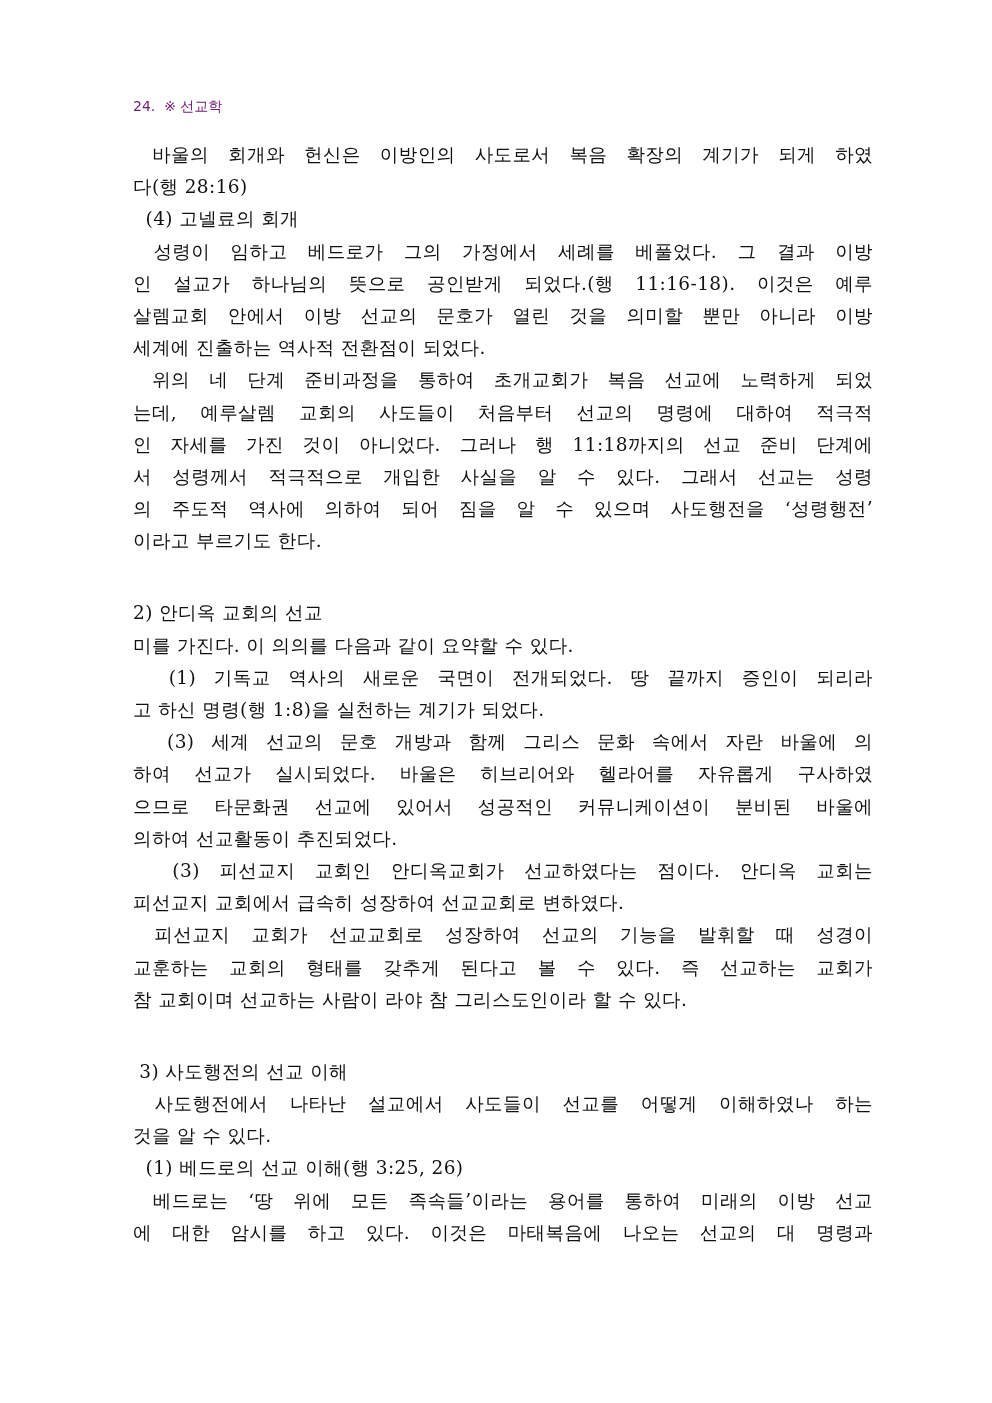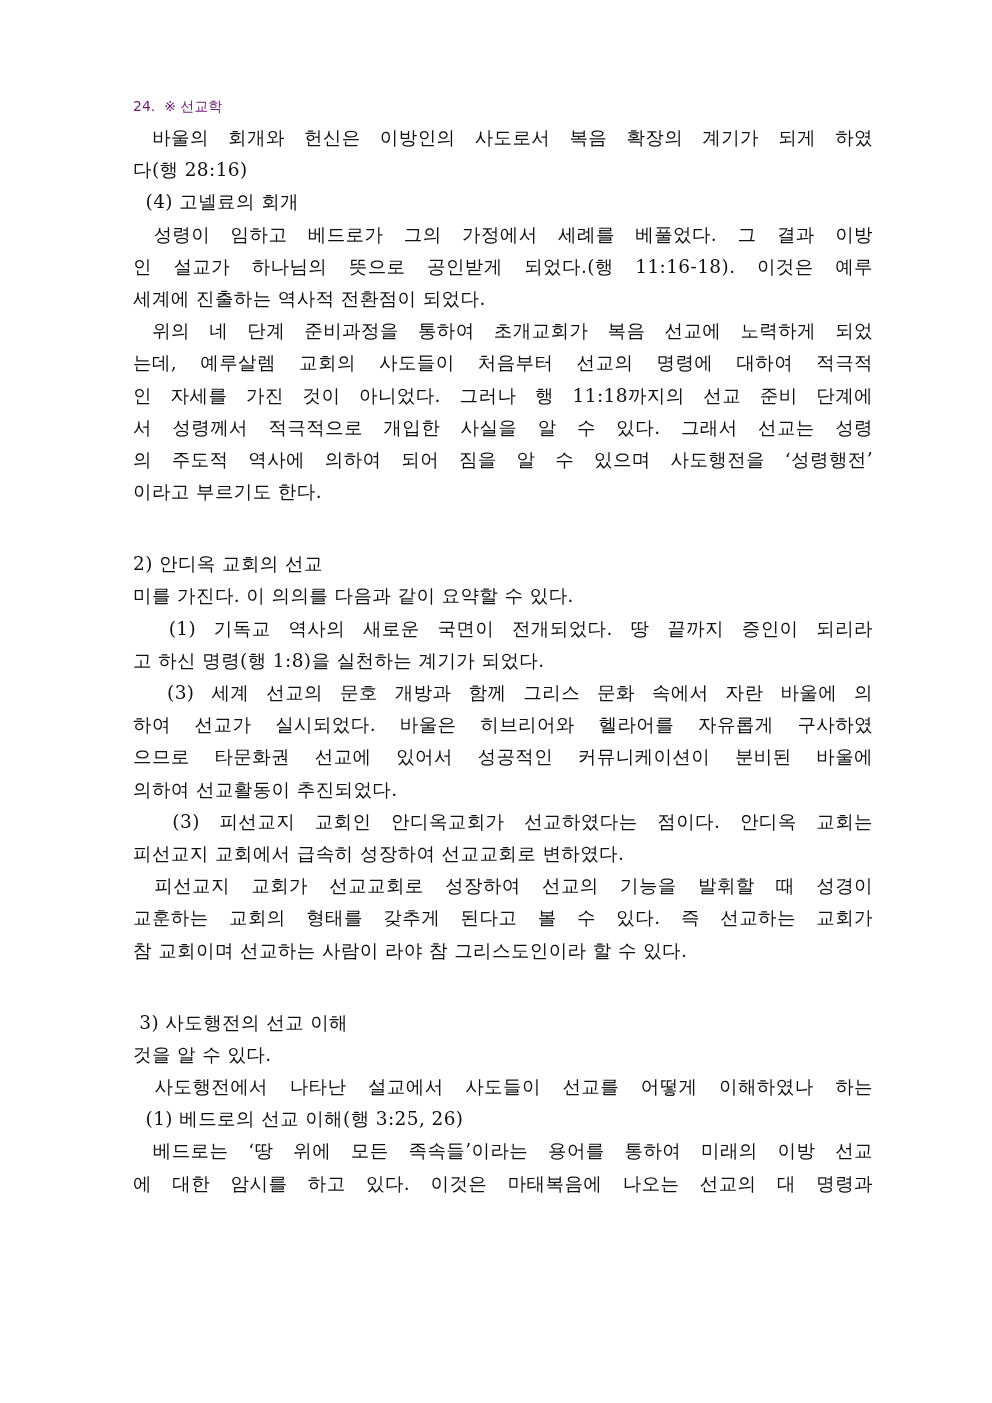--- a/index.html
+++ b/index.html
@@ -6,21 +6,21 @@
   body { width: 992px; height: 1403px; position: relative; overflow: hidden; }
   .page {
     position: absolute; left: 0; top: 0; width: 992px; height: 1403px; background: #fff;
   }
   .header {
     position: absolute; left: 133px; top: 98px;
     font-family: "DejaVu Sans", sans-serif; font-size: 14px; color: #701a75;
     white-space: pre;
   }
   .body {
-    position: absolute; left: 133px; top: 122px; width: 740px;
+    position: absolute; left: 133px; top: 139px; width: 740px;
     font-family: "DejaVu Serif", serif; font-size: 18.5px; color: #111;
     letter-spacing: 0.4px;
   }
   .line {
     height: 32.2px; line-height: 32.2px; white-space: pre;
     text-align: justify; text-align-last: justify;
   }
   .line.last { text-align-last: left; }
   .line.blank { height: 40px; }
 </style>
@@ -28,20 +28,21 @@
 <body>
 
 <div class="page">
   <div class="header"><span>24.</span>  <span>※</span> <span>선교학</span></div>
   <div class="body" id="body">
       <div class="line"> 바울의 회개와 헌신은 이방인의 사도로서 복음 확장의 계기가 되게 하였</div>
       <div class="line last">다(행 28:16)</div>
       <div class="line last">  (4) 고넬료의 회개</div>
       <div class="line"> 성령이 임하고 베드로가 그의 가정에서 세례를 베풀었다. 그 결과 이방</div>
       <div class="line">인 설교가 하나님의 뜻으로 공인받게 되었다.(행 11:16-18). 이것은 예루</div>
+      <div class="line">살렘교회 안에서 이방 선교의 문호가 열린 것을 의미할 뿐만 아니라 이방</div>
       <div class="line last">세계에 진출하는 역사적 전환점이 되었다.</div>
       <div class="line"> 위의 네 단계 준비과정을 통하여 초개교회가 복음 선교에 노력하게 되었</div>
       <div class="line">는데, 예루살렘 교회의 사도들이 처음부터 선교의 명령에 대하여 적극적</div>
       <div class="line">인 자세를 가진 것이 아니었다. 그러나 행 11:18까지의 선교 준비 단계에</div>
       <div class="line">서 성령께서 적극적으로 개입한 사실을 알 수 있다. 그래서 선교는 성령</div>
       <div class="line">의 주도적 역사에 의하여 되어 짐을 알 수 있으며 사도행전을 ‘성령행전’</div>
       <div class="line last">이라고 부르기도 한다.</div>
       <div class="line blank"></div>
       <div class="line last">2) 안디옥 교회의 선교</div>
       <div class="line last">미를 가진다. 이 의의를 다음과 같이 요약할 수 있다.</div>
@@ -51,19 +52,19 @@
       <div class="line">하여 선교가 실시되었다. 바울은 히브리어와 헬라어를 자유롭게 구사하였</div>
       <div class="line">으므로 타문화권 선교에 있어서 성공적인 커뮤니케이션이 분비된 바울에</div>
       <div class="line last">의하여 선교활동이 추진되었다.</div>
       <div class="line">  (3) 피선교지 교회인 안디옥교회가 선교하였다는 점이다. 안디옥 교회는</div>
       <div class="line last">피선교지 교회에서 급속히 성장하여 선교교회로 변하였다.</div>
       <div class="line"> 피선교지 교회가 선교교회로 성장하여 선교의 기능을 발휘할 때 성경이</div>
       <div class="line">교훈하는 교회의 형태를 갖추게 된다고 볼 수 있다. 즉 선교하는 교회가</div>
       <div class="line last">참 교회이며 선교하는 사람이 라야 참 그리스도인이라 할 수 있다.</div>
       <div class="line blank"></div>
       <div class="line last"> 3) 사도행전의 선교 이해</div>
+      <div class="line"> 사도행전에서 나타난 설교에서 사도들이 선교를 어떻게 이해하였나 하는</div>
       <div class="line last">것을 알 수 있다.</div>
-      <div class="line"> 사도행전에서 나타난 설교에서 사도들이 선교를 어떻게 이해하였나 하는</div>
       <div class="line last">  (1) 베드로의 선교 이해(행 3:25, 26)</div>
       <div class="line"> 베드로는 ‘땅 위에 모든 족속들’이라는 용어를 통하여 미래의 이방 선교</div>
       <div class="line">에 대한 암시를 하고 있다. 이것은 마태복음에 나오는 선교의 대 명령과</div>
     </div>
 </div>
 
 </body></html>

